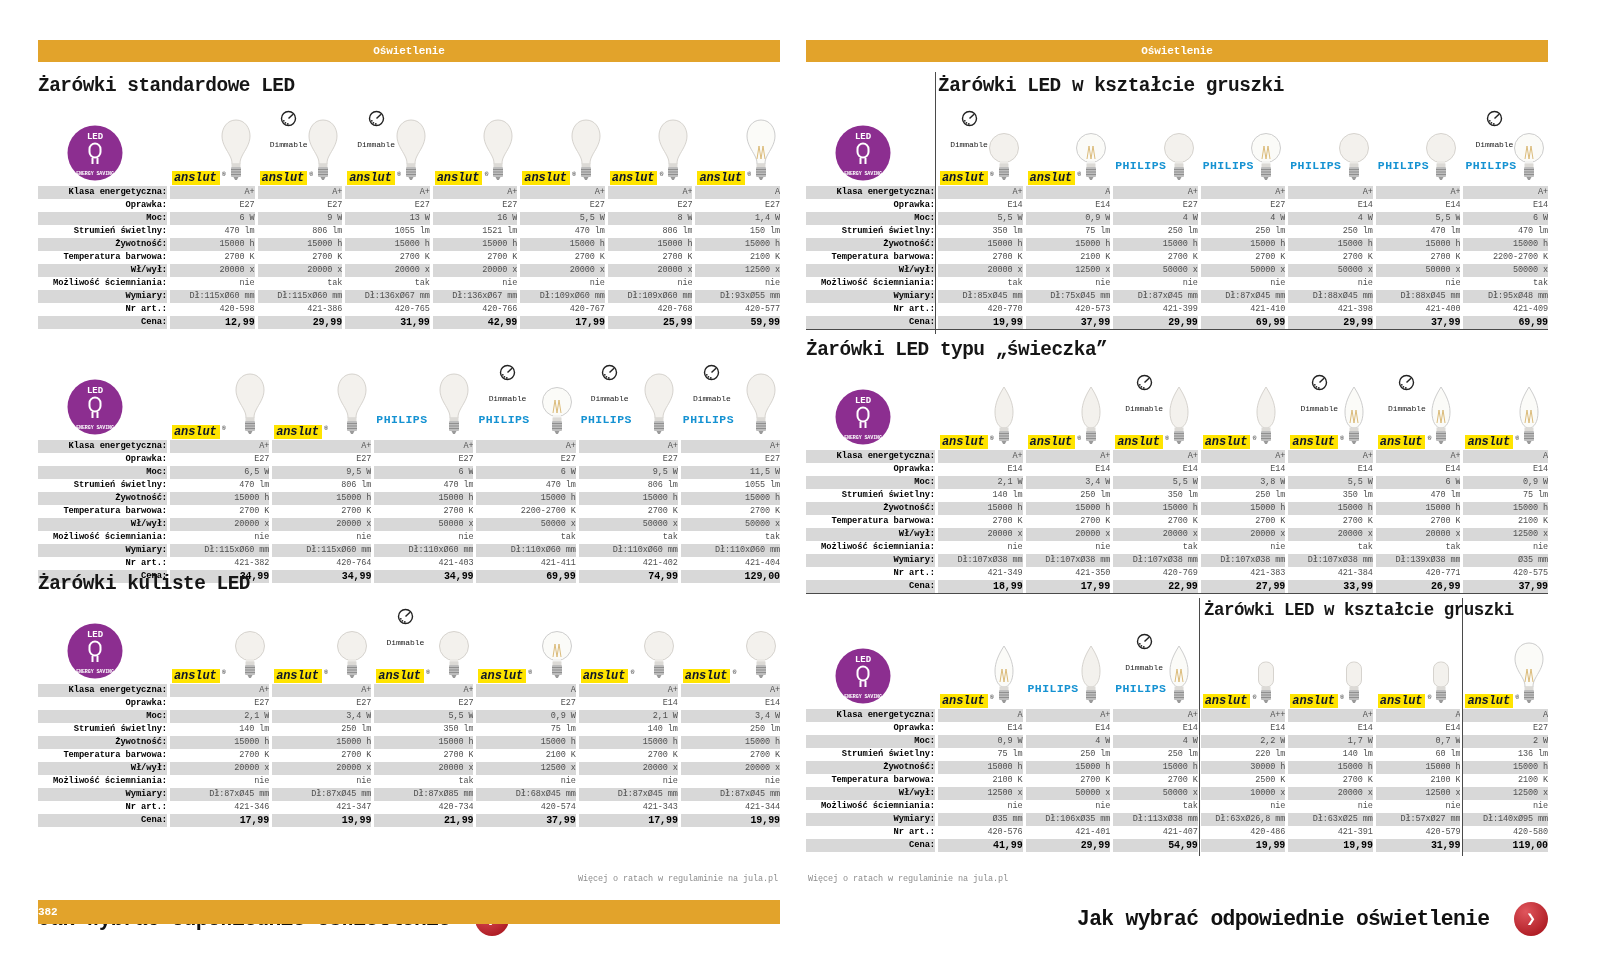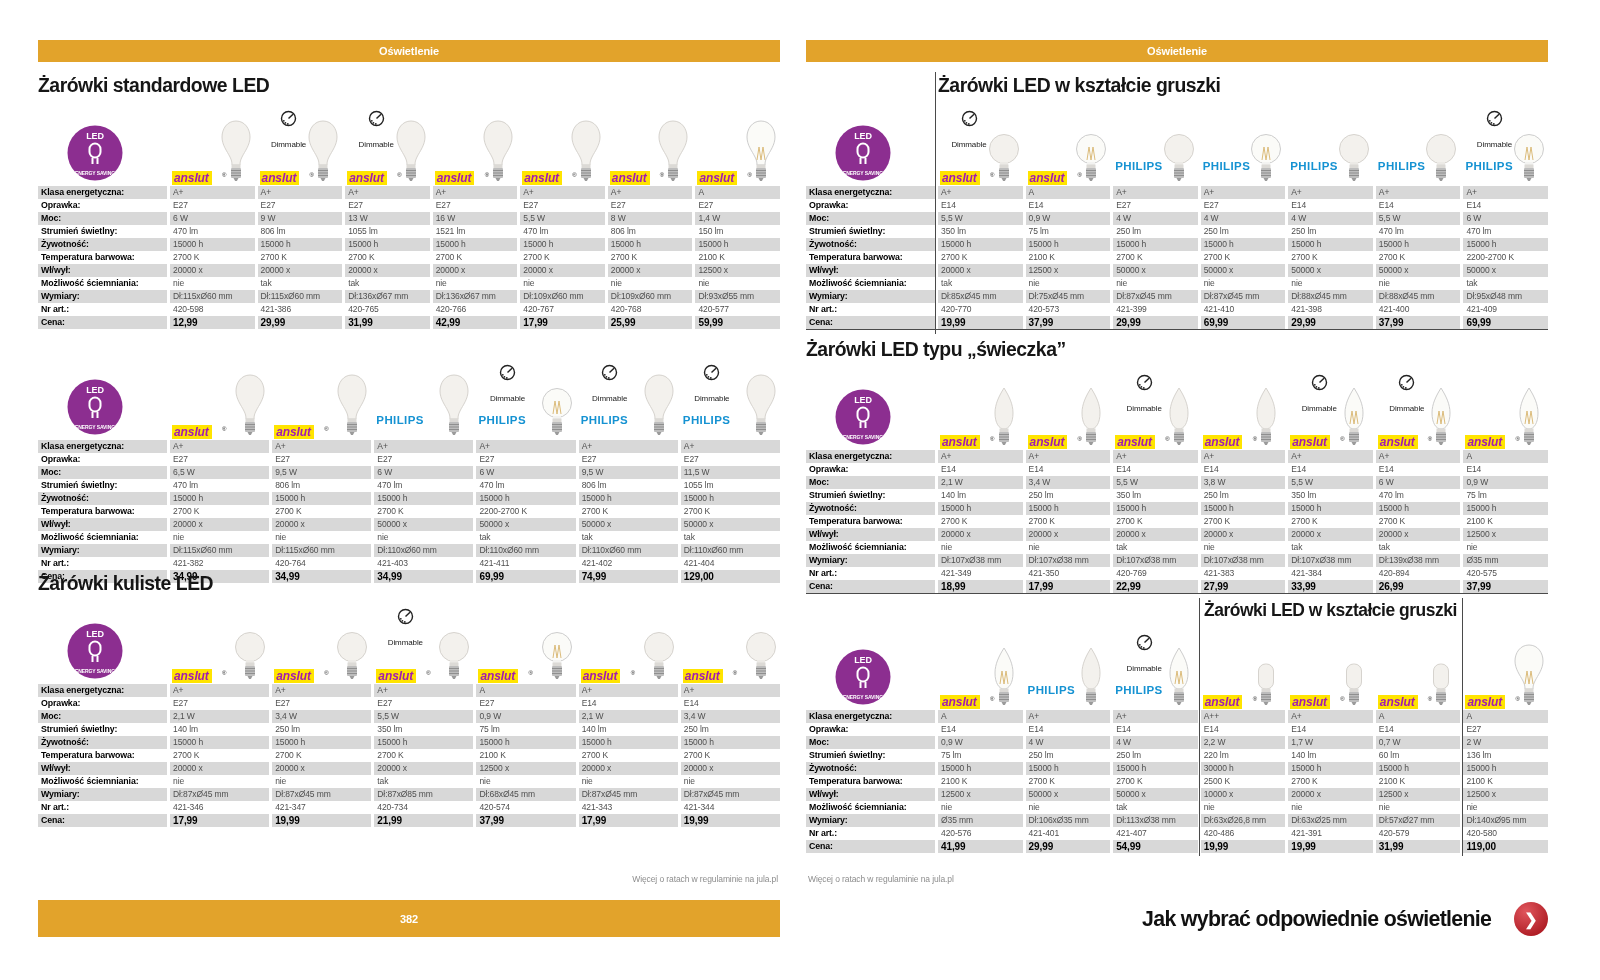--- a/index.html
+++ b/index.html
@@ -1,53 +1,53 @@
 <!DOCTYPE html>
 <html><head>
 <meta charset="utf-8">
 <style>
   html,body{margin:0;padding:0;background:#fff;}
   .spread{position:relative;width:1600px;height:980px;background:#fff;overflow:hidden;
-          font-family:Liberation Sans, sans-serif;letter-spacing:-0.1px;color:#111;}
+          font-family:Liberation Mono, monospace;letter-spacing:-0.1px;color:#111;}
   .page{position:absolute;top:0;width:742px;height:980px;}
   .page-left{left:38px;}
   .page-right{left:806px;}
   .banner{position:absolute;top:40px;left:0;right:0;height:22px;background:var(--accent,#E2A32B);
           display:flex;align-items:center;justify-content:center;color:#fff;font-size:11px;font-weight:bold;}
   .sec{position:absolute;left:0;width:100%;}
   .sec-title{font-size:20px;font-weight:bold;margin:0 0 9px 0;letter-spacing:-0.5px;color:#161616;
              transform:scaleX(.97);transform-origin:left;white-space:nowrap;}
   .ml132{margin-left:132px;}
   .ml398{margin-left:398px;font-size:18px;}
-  .prod-grid{display:grid;column-gap:3px;row-gap:0;}
+  .prod-grid{display:grid;column-gap:3px;row-gap:0;text-align:right;}
   .prod-grid.underlined{border-bottom:1.5px solid #4a4a4a;}
   .prod-head{position:relative;height:80px;}
   .cell{height:13px;line-height:13px;font-size:8.5px;padding-left:3px;overflow:hidden;white-space:nowrap;color:#4f4f4f;}
   .cell.shade{background:#d8d8d8;}
   .cell.label{font-weight:bold;color:#000;font-size:8.8px;}
   .cell.price{font-weight:bold;color:#000;font-size:10px;}
   .logo-anslut{position:absolute;left:2px;bottom:1px;background:var(--anslut,#FFE400);
-               font-style:italic;font-weight:bold;font-size:12px;line-height:14px;padding:0 3px 0 2px;color:#a21caf;}
+               font-style:italic;font-weight:bold;font-size:12px;line-height:14px;padding:0 3px 0 2px;color:#0f172a;}
   .reg{position:absolute;left:52px;bottom:8px;font-size:6px;color:#222;}
   .logo-philips{position:absolute;left:2px;bottom:14px;color:var(--philips,#1592D2);
                 font-weight:bold;font-size:11.5px;letter-spacing:0.4px;}
   .bulb{position:absolute;right:2px;bottom:0;}
   .dim{position:absolute;left:8px;top:4px;display:flex;flex-direction:column;align-items:center;width:46px;gap:12px;}
   .dim-label{font-size:8px;color:#1a1a1a;margin-top:1px;}
   .badge-cell svg{position:absolute;left:28px;bottom:4px;}
   .cta-row{position:absolute;top:854px;display:flex;align-items:center;height:42px;margin-top:44px;}
   .cta-text{font-size:22px;font-weight:bold;letter-spacing:-0.7px;white-space:nowrap;transform:scaleX(.97);transform-origin:left;}
   .arrow-btn{width:34px;height:34px;border-radius:50%;margin-left:12px;flex:0 0 auto;
              background:radial-gradient(circle at 35% 28%,#e0565d,var(--red,#B01E26) 75%);
              display:inline-flex;align-items:center;justify-content:center;color:#fff;font-size:16px;font-weight:bold;}
   .note{position:absolute;top:874px;font-size:8.5px;color:#8d8d8d;}
   .note-r{right:2px;text-align:right;}
   .note-l{left:2px;}
-  .pnum-bar{position:absolute;top:900px;left:0;right:0;height:37px;background:var(--accent,#E2A32B);
-            display:flex;align-items:center;justify-content:center;color:#fff;font-size:11px;font-weight:bold;}
+  .pnum-bar{position:absolute;top:900px;left:0;right:0;height:24px;background:var(--accent,#E2A32B);
+            display:flex;align-items:center;color:#fff;font-size:11px;font-weight:bold;}
   .vrule{position:absolute;width:1px;background:#4a4a4a;}
 </style>
 </head>
 <body>
 
 <div class="spread" style="--accent: #E2A32B; --philips: #1592D2; --anslut: #FFE400; --red: #B01E26;">
 
   <div class="page page-left">
     <div class="banner">
       <span>Oświetlenie</span>
@@ -1033,21 +1033,21 @@
             <div class="cell val shade">Dł:107xØ38 mm</div>
             <div class="cell val shade">Dł:107xØ38 mm</div>
             <div class="cell val shade">Dł:139xØ38 mm</div>
             <div class="cell val shade">Ø35 mm</div>
             <div class="cell label">Nr art.:</div>
             <div class="cell val">421-349</div>
             <div class="cell val">421-350</div>
             <div class="cell val">420-769</div>
             <div class="cell val">421-383</div>
             <div class="cell val">421-384</div>
-            <div class="cell val">420-894</div>
+            <div class="cell val">420-771</div>
             <div class="cell val">420-575</div>
             <div class="cell label shade">Cena:</div>
             <div class="cell price shade">18,99</div>
             <div class="cell price shade">17,99</div>
             <div class="cell price shade">22,99</div>
             <div class="cell price shade">27,99</div>
             <div class="cell price shade">33,99</div>
             <div class="cell price shade">26,99</div>
             <div class="cell price shade">37,99</div>
           </div>

